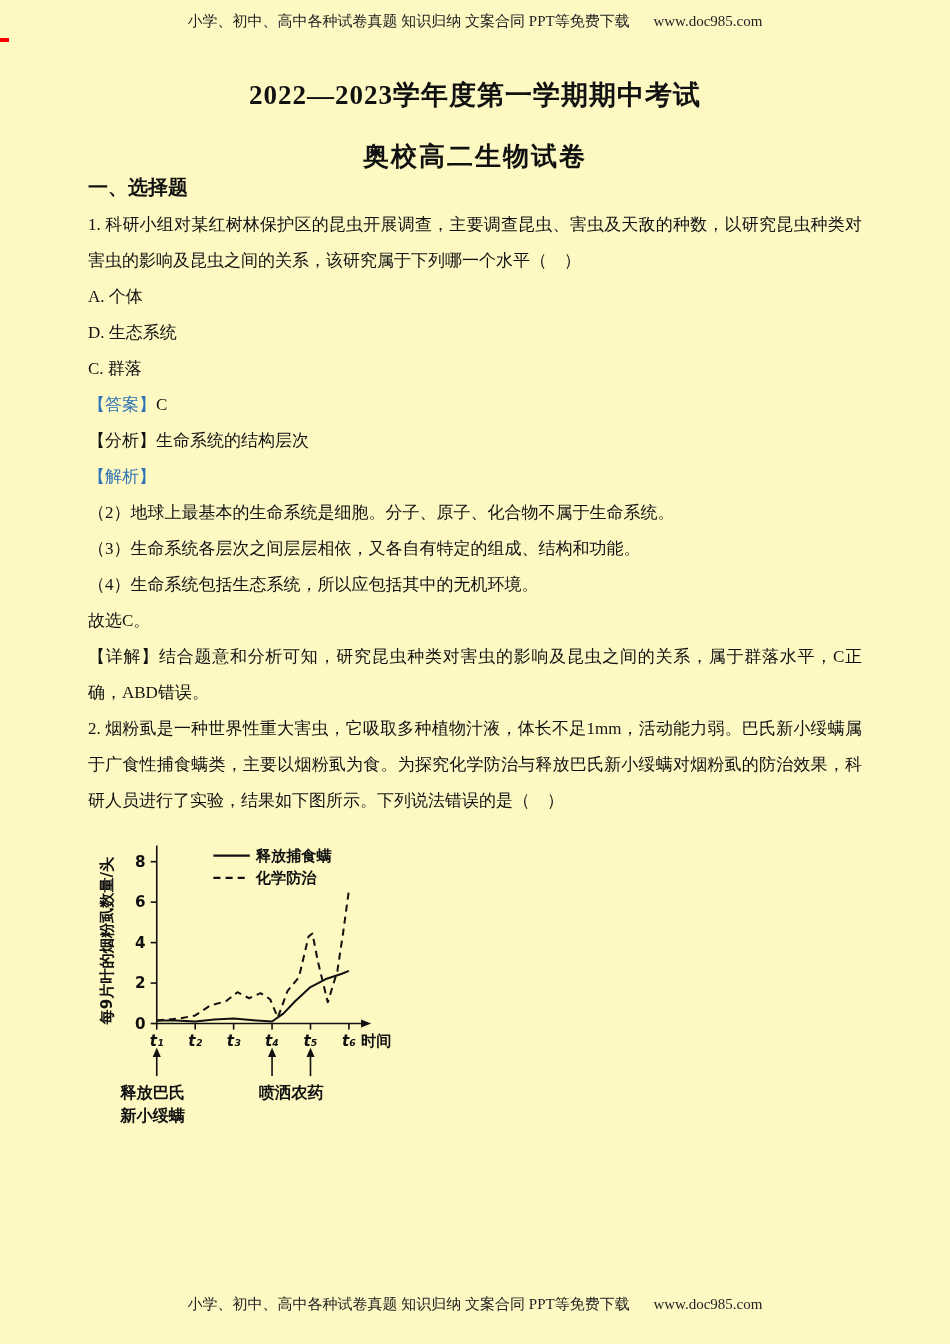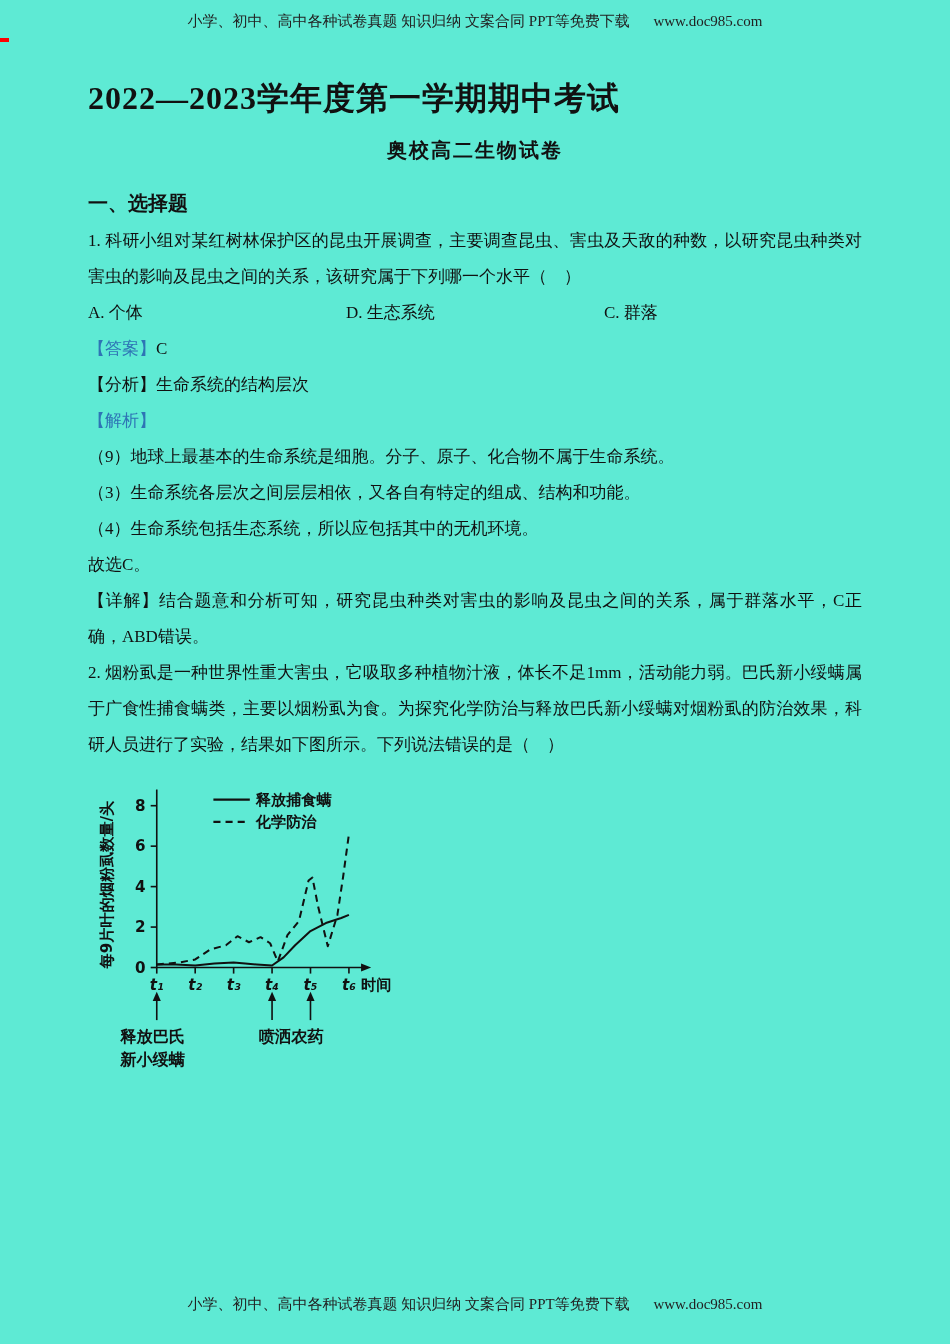--- a/index.html
+++ b/index.html
@@ -1,27 +1,27 @@
 <!DOCTYPE html>
 <html><head>
 <meta charset="utf-8">
 <style>
   *{box-sizing:border-box;}
   html,body{margin:0;padding:0;background:#ffffff;}
   body{font-family:"Liberation Serif","DejaVu Serif",serif;color:#111;}
-  .page{width:950px;height:1344px;margin:0 auto;position:relative;padding:12px 88px 0;overflow:hidden;background:#5eead4;}
+  .page{width:950px;height:1344px;margin:0 auto;position:relative;padding:12px 88px 0;overflow:hidden;background:#fef9c3;}
   .site-line{text-align:center;font-size:15px;color:#222;}
   .site-line .url{margin-left:20px;}
   .red-mark{position:absolute;left:0;top:38px;width:9px;height:4px;background:#ff0000;}
-  h1.title{font-size:32px;margin:46px 0 0;font-weight:700;letter-spacing:1px;}
-  h2.subtitle{text-align:center;font-size:20px;margin:16px 0 0;font-weight:700;letter-spacing:2px;}
-  .section{font-size:20px;font-weight:700;margin-top:26px;}
+  h1.title{text-align:center;font-size:27px;margin:46px 0 0;font-weight:700;letter-spacing:1px;}
+  h2.subtitle{text-align:center;font-size:26px;margin:26px 0 0;font-weight:700;letter-spacing:2px;}
+  .section{font-size:20px;font-weight:700;}
   p.body{font-size:17px;line-height:36px;margin:0;text-align:justify;}
   p.first{margin-top:6px;}
-  .options{display:flex;font-size:17px;line-height:36px;}
+  .options{display:flex;font-size:17px;line-height:36px;flex-direction:column;}
   .options span{flex:1;}
   .blue{color:#2e74b5;}
   figure{margin:6px 0 4px 2px;}
   .footer{position:absolute;left:0;right:0;bottom:30px;}
   
   svg text{font-family:"DejaVu Sans","Liberation Sans",sans-serif;fill:#111;}
   .axis{stroke:#111;stroke-width:1.6;fill:none;}
   .axis-head{fill:#111;stroke:none;}
   .series-line{stroke:#111;stroke-width:2;fill:none;stroke-linejoin:round;}
   .dashed{stroke-dasharray:7 5;}
@@ -54,21 +54,21 @@
     <span>A. 个体</span>
     <span>D. 生态系统</span>
     <span>C. 群落</span>
   </div>
 
   <p class="body"><span class="blue">【答案】</span><span>C</span></p>
 
   <p class="body">【分析】生命系统的结构层次</p>
 
   <p class="body"><span class="blue">【解析】</span></p>
-  <p class="body">（9）地球上最基本的生命系统是细胞。分子、原子、化合物不属于生命系统。</p>
+  <p class="body">（2）地球上最基本的生命系统是细胞。分子、原子、化合物不属于生命系统。</p>
   <p class="body">（3）生命系统各层次之间层层相依，又各自有特定的组成、结构和功能。</p>
   <p class="body">（4）生命系统包括生态系统，所以应包括其中的无机环境。</p>
   <p class="body">故选C。</p>
   <p class="body">【详解】结合题意和分析可知，研究昆虫种类对害虫的影响及昆虫之间的关系，属于群落水平，C正确，ABD错误。</p>
 
   <p class="body">2. 烟粉虱是一种世界性重大害虫，它吸取多种植物汁液，体长不足1mm，活动能力弱。巴氏新小绥螨属于广食性捕食螨类，主要以烟粉虱为食。为探究化学防治与释放巴氏新小绥螨对烟粉虱的防治效果，科研人员进行了实验，结果如下图所示。下列说法错误的是（　）</p>
 
   <figure>
     <svg id="q2-chart" viewBox="0 0 350 300" width="354" height="304" xmlns="http://www.w3.org/2000/svg">
       <g id="chart-axes">

